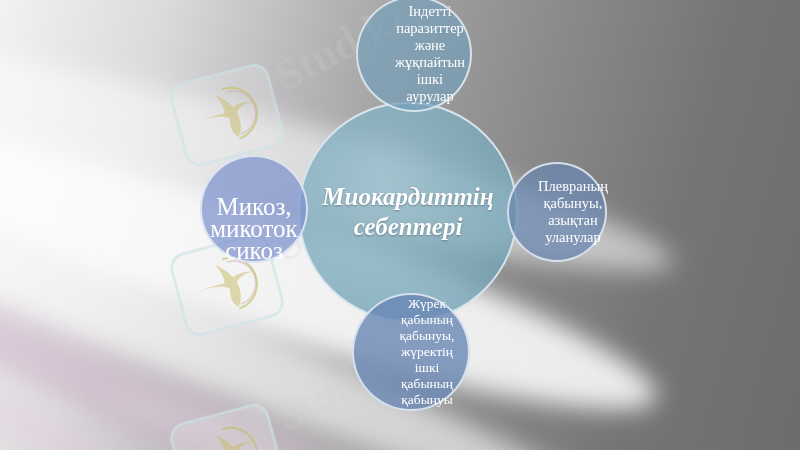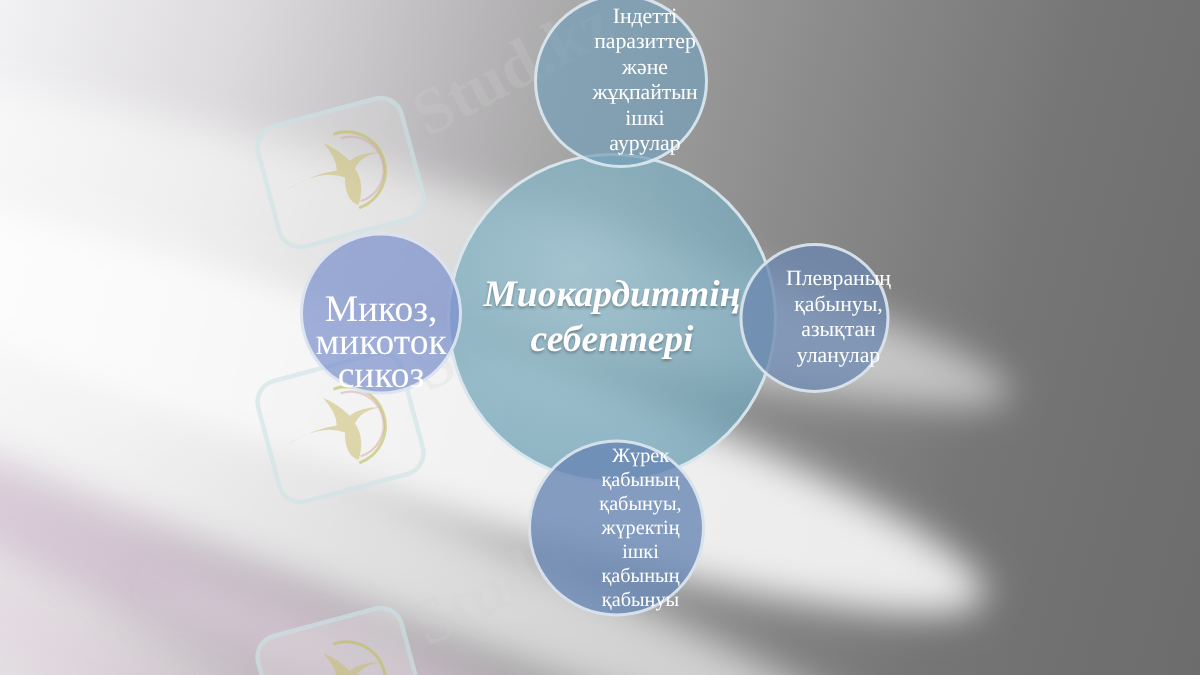--- a/index.html
+++ b/index.html
@@ -24,21 +24,21 @@
     font-family: "Liberation Serif", serif; transform: rotate(-28deg); white-space: nowrap; }
 
   .circle { position: absolute; border-radius: 50%; border: 2px solid rgba(230,238,245,0.85);
     display: flex; align-items: center; justify-content: center; text-align: center;
     color: #fff; box-sizing: border-box; }
   .center { left: 298px; top: 102px; width: 220px; height: 220px;
     background: radial-gradient(circle at 40% 35%, rgba(150,190,205,0.80), rgba(105,155,175,0.80)); }
   .center span { font-style: italic; font-weight: bold; font-size: 25px; line-height: 30px; text-shadow: 0 1px 2px rgba(0,0,0,0.3); }
   .top { left: 356px; top: -4px; width: 116px; height: 116px;
     background: rgba(118,160,185,0.72); }
-  .right { left: 493px; top: 162px; width: 100px; height: 100px;
+  .right { left: 507px; top: 162px; width: 100px; height: 100px;
     background: rgba(105,135,175,0.75); }
   .left { left: 200px; top: 155px; width: 108px; height: 108px;
     background: rgba(125,145,205,0.72); }
   .bottom { left: 352px; top: 293px; width: 118px; height: 118px;
     background: rgba(105,135,180,0.80); }
   .sm { font-size: 14.5px; line-height: 17px; margin-left: 32px; }
   .md { font-size: 25px; line-height: 22px; margin-top: 39px; }
   .circle span { white-space: pre-line; display: block; padding: 0 4px; }
 </style>
 </head>

